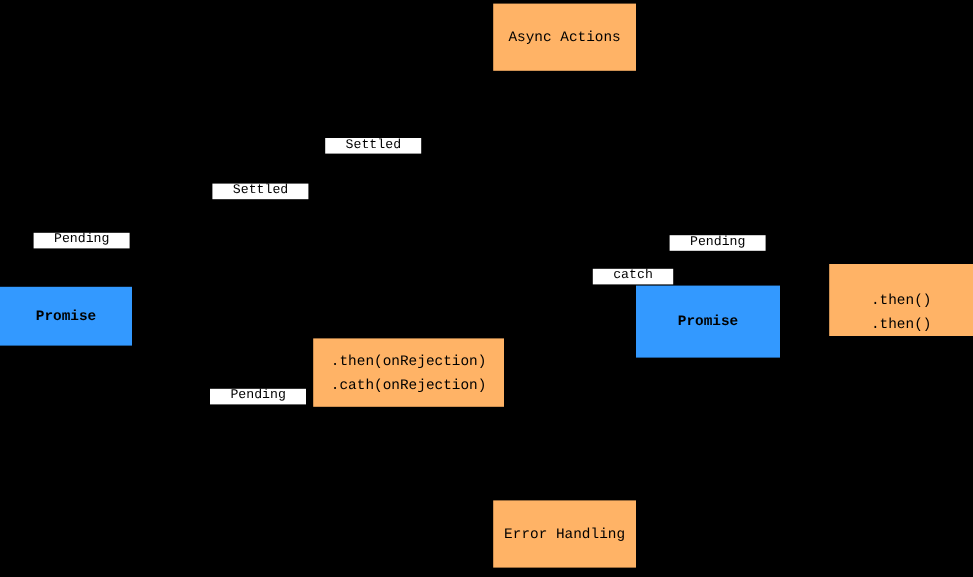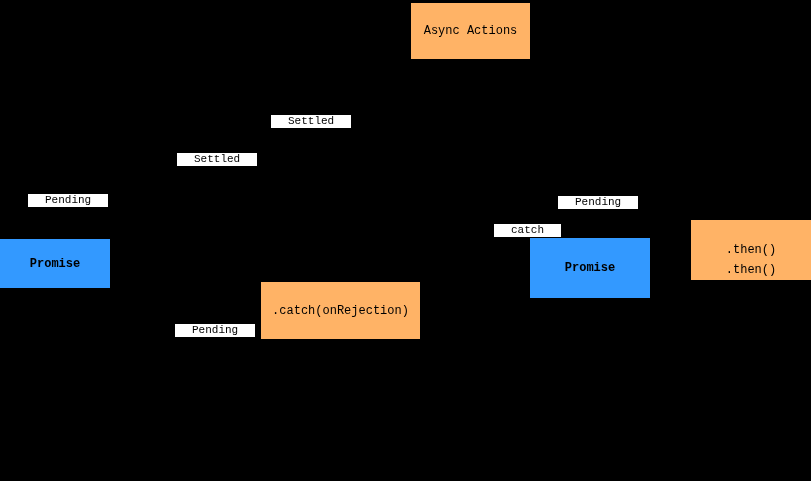--- a/index.html
+++ b/index.html
@@ -65,28 +65,32 @@
 <body>
 
 <div class="stage">
 
   <div class="node action" id="node-async-actions">
     <span>Async Actions</span>
   </div>
 
 
   <div class="node action" id="node-then-rejection">
-    <span>.catch(onRejection)</span>
+    <span>.then(onRejection)</span>
+    <span>.cath(onRejection)</span>
   </div>
 
   <div class="node action" id="node-then-catch">
     <span>.then()</span>
     <span>.then()</span>
   </div>
 
+  <div class="node action" id="node-error-handling">
+    <span>Error Handling</span>
+  </div>
 
   <div class="node promise" id="node-promise-left">
     <span>Promise</span>
   </div>
 
   <div class="node promise" id="node-promise-right">
     <span>Promise</span>
   </div>
 
   <div class="edge-label" id="label-settled">Settled</div>

